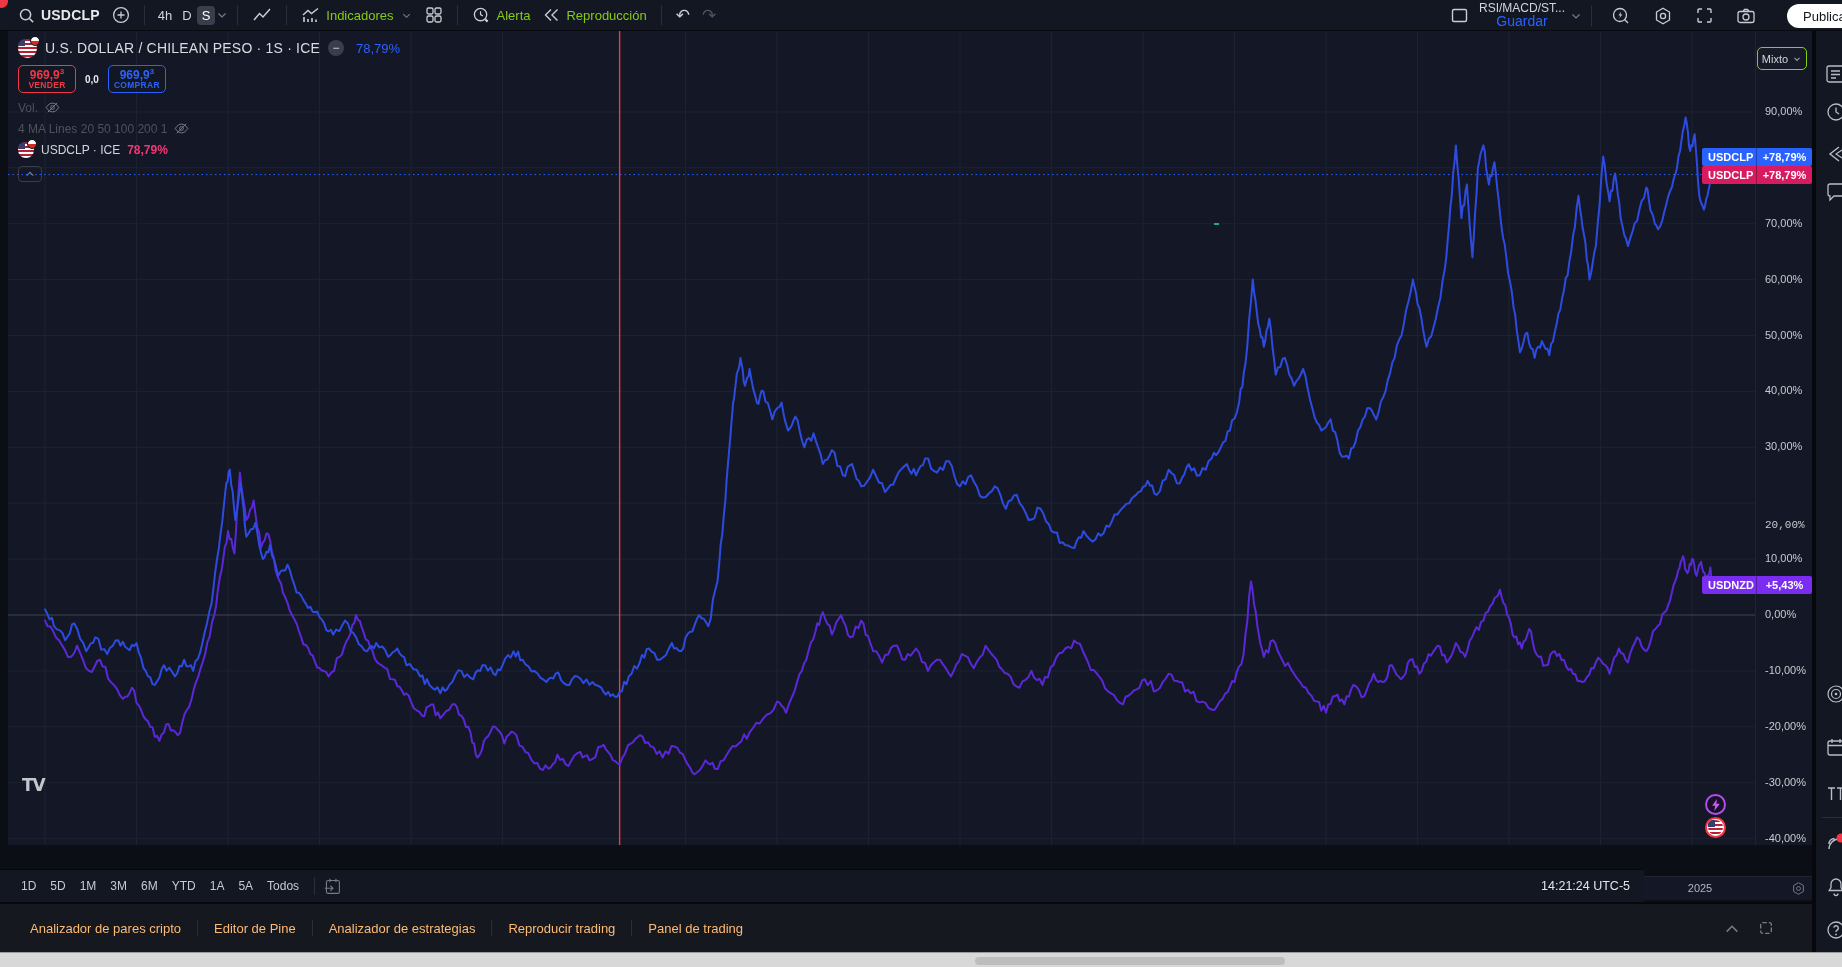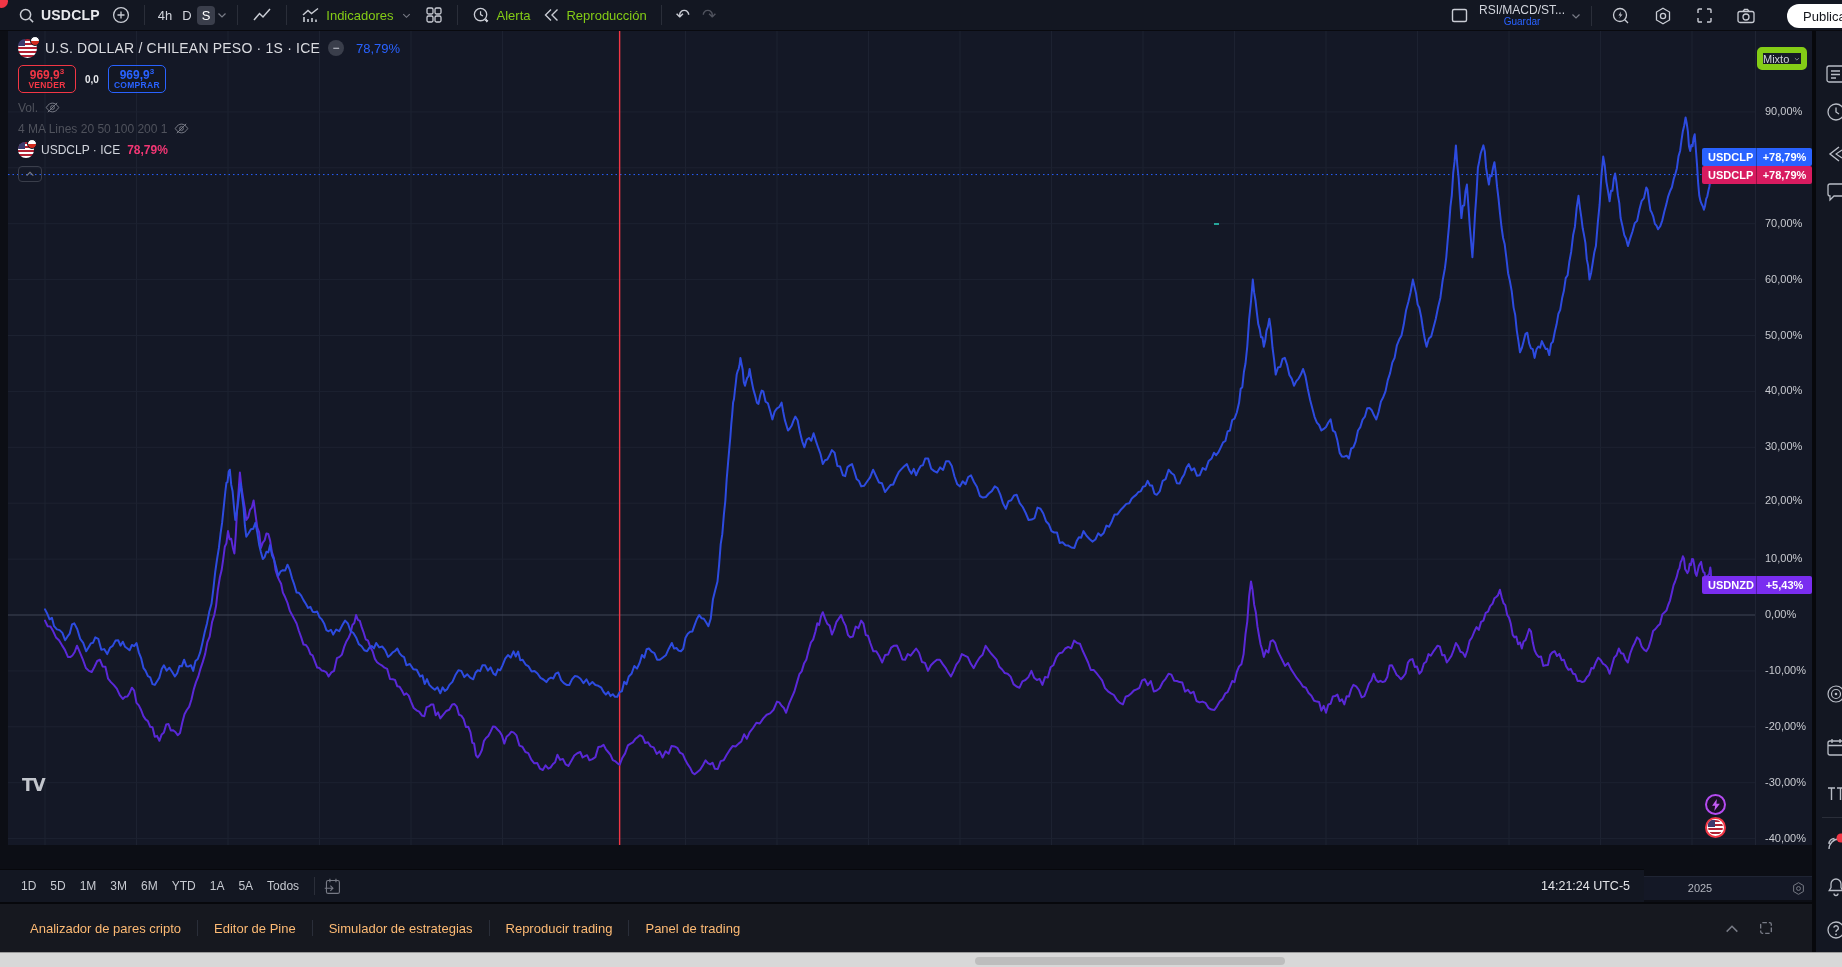--- a/index.html
+++ b/index.html
@@ -23,21 +23,21 @@
   .tb-left { display:flex; align-items:center; height:100%; padding-left:12px; }
   .tb-sep { width:1px; height:20px; background:#2a2e39; margin:0 8px; }
   .tb-item { display:flex; align-items:center; gap:6px; padding:0 6px; height:100%; cursor:pointer; }
   .symbol-name { font-size:14px; font-weight:bold; color:#e8e9ed; letter-spacing:.2px; }
   .intv { font-size:13px; color:#d1d4dc; padding:2px 5px; border-radius:4px; }
   .intv.sel { background:#3a3e4b; color:#fff; }
   .tb-label { font-size:13px; color:#84cc16; }
   .tb-right { position:absolute; left:1450px; top:0; height:31px; display:flex; align-items:center; gap:0; }
   .save-stack { display:flex; flex-direction:column; align-items:center; line-height:1.05; margin:0 4px 0 10px; cursor:pointer; }
   .save-stack .nm { font-size:12px; color:#d1d4dc; }
-  .save-stack .sv { font-size:10px; color:#2962ff; }
+  .save-stack .sv { font-size:14px; color:#2962ff; }
   .pub-btn {
     position:absolute; left:1787px; top:4px; height:24px; padding:0 16px;
     background:#ffffff; color:#14161c; font-size:13px; border-radius:12px;
     display:flex; align-items:center; white-space:nowrap; cursor:pointer;
   }
 
   
   .chartwrap { position:absolute; left:8px; top:31px; width:1804px; height:814px; background:#141826; }
   #plot { position:absolute; left:0; top:0; }
   .yaxis {
@@ -48,21 +48,21 @@
   .pricelabel {
     position:absolute; left:1694px; width:110px; height:18px; z-index:8;
     display:flex; align-items:center; color:#fff; font-size:11px; font-weight:bold;
     border-radius:2px; overflow:hidden;
   }
   .pricelabel .nm { width:54px; padding-left:6px; }
   .pricelabel .gap { width:1px; height:100%; background:rgba(0,0,0,.30); }
   .pricelabel .vl { flex:1; text-align:center; }
   .mixto {
     position:absolute; left:1749px; top:16px; width:50px; height:23px; z-index:9;
-    background:#171b27; border:6px solid #84cc16; border-radius:5px;
+    background:#171b27; border:1px solid #84cc16; border-radius:5px;
     display:flex; align-items:center; justify-content:center; gap:4px;
     font-size:11px; color:#d1d4dc; cursor:pointer;text-align:center;
   }
 
   
   .chart-header { position:absolute; left:10px; top:6px; z-index:10; }
   .hrow { display:flex; align-items:center; gap:8px; height:22px; }
   .h-title { font-size:14px; color:#dadbe0; letter-spacing:.2px; }
   .h-change { font-size:13px; color:#2962ff; margin-left:4px; }
   .minuscirc { width:16px; height:16px; border-radius:50%; background:#3a3e4b; color:#d1d4dc;
@@ -316,21 +316,21 @@
       </svg>
 
     <div class="yaxis" id="yaxis">
         <div class="ytick" style="top: 73.9px;">90,00%</div>
         <div class="ytick" style="top: 129.8px;">80,00%</div>
         <div class="ytick" style="top: 185.7px;">70,00%</div>
         <div class="ytick" style="top: 241.6px;">60,00%</div>
         <div class="ytick" style="top: 297.5px;">50,00%</div>
         <div class="ytick" style="top: 353.4px;">40,00%</div>
         <div class="ytick" style="top: 409.3px;">30,00%</div>
-        <div class="ytick" style="top: 463px;">20,00%</div>
+        <div class="ytick" style="top: 488px; font-family: Liberation Mono, monospace;">20,00%</div>
         <div class="ytick" style="top: 521.1px;">10,00%</div>
         <div class="ytick" style="top: 577px;">0,00%</div>
         <div class="ytick" style="top: 632.9px;">-10,00%</div>
         <div class="ytick" style="top: 688.8px;">-20,00%</div>
         <div class="ytick" style="top: 744.7px;">-30,00%</div>
         <div class="ytick" style="top: 800.6px;">-40,00%</div>
       </div>
     <div id="pricelabels">
         <div class="pricelabel" style="background: rgb(41, 98, 255); top: 116.564px;">
           <span class="nm">USDCLP</span>
@@ -532,21 +532,21 @@
         </svg>
     </span>
     <span class="clock">14:21:24 UTC-5</span>
   </div>
 
   <div class="footer">
     <span class="ftab">Analizador de pares cripto</span>
     <div class="f-sep"></div>
     <span class="ftab">Editor de Pine</span>
     <div class="f-sep"></div>
-    <span class="ftab">Simulador de estrategias</span>
+    <span class="ftab">Analizador de estrategias</span>
     <div class="f-sep"></div>
     <span class="ftab">Reproducir trading</span>
     <div class="f-sep"></div>
     <span class="ftab">Panel de trading</span>
     <div class="f-right">
       <span class="ico dim">
         <svg width="16" height="11" viewBox="0 0 18 12">
             <path d="M3 9.5 L9 3.5 L15 9.5" fill="none" stroke="currentColor" stroke-width="1.7"></path>
           </svg>
       </span>

